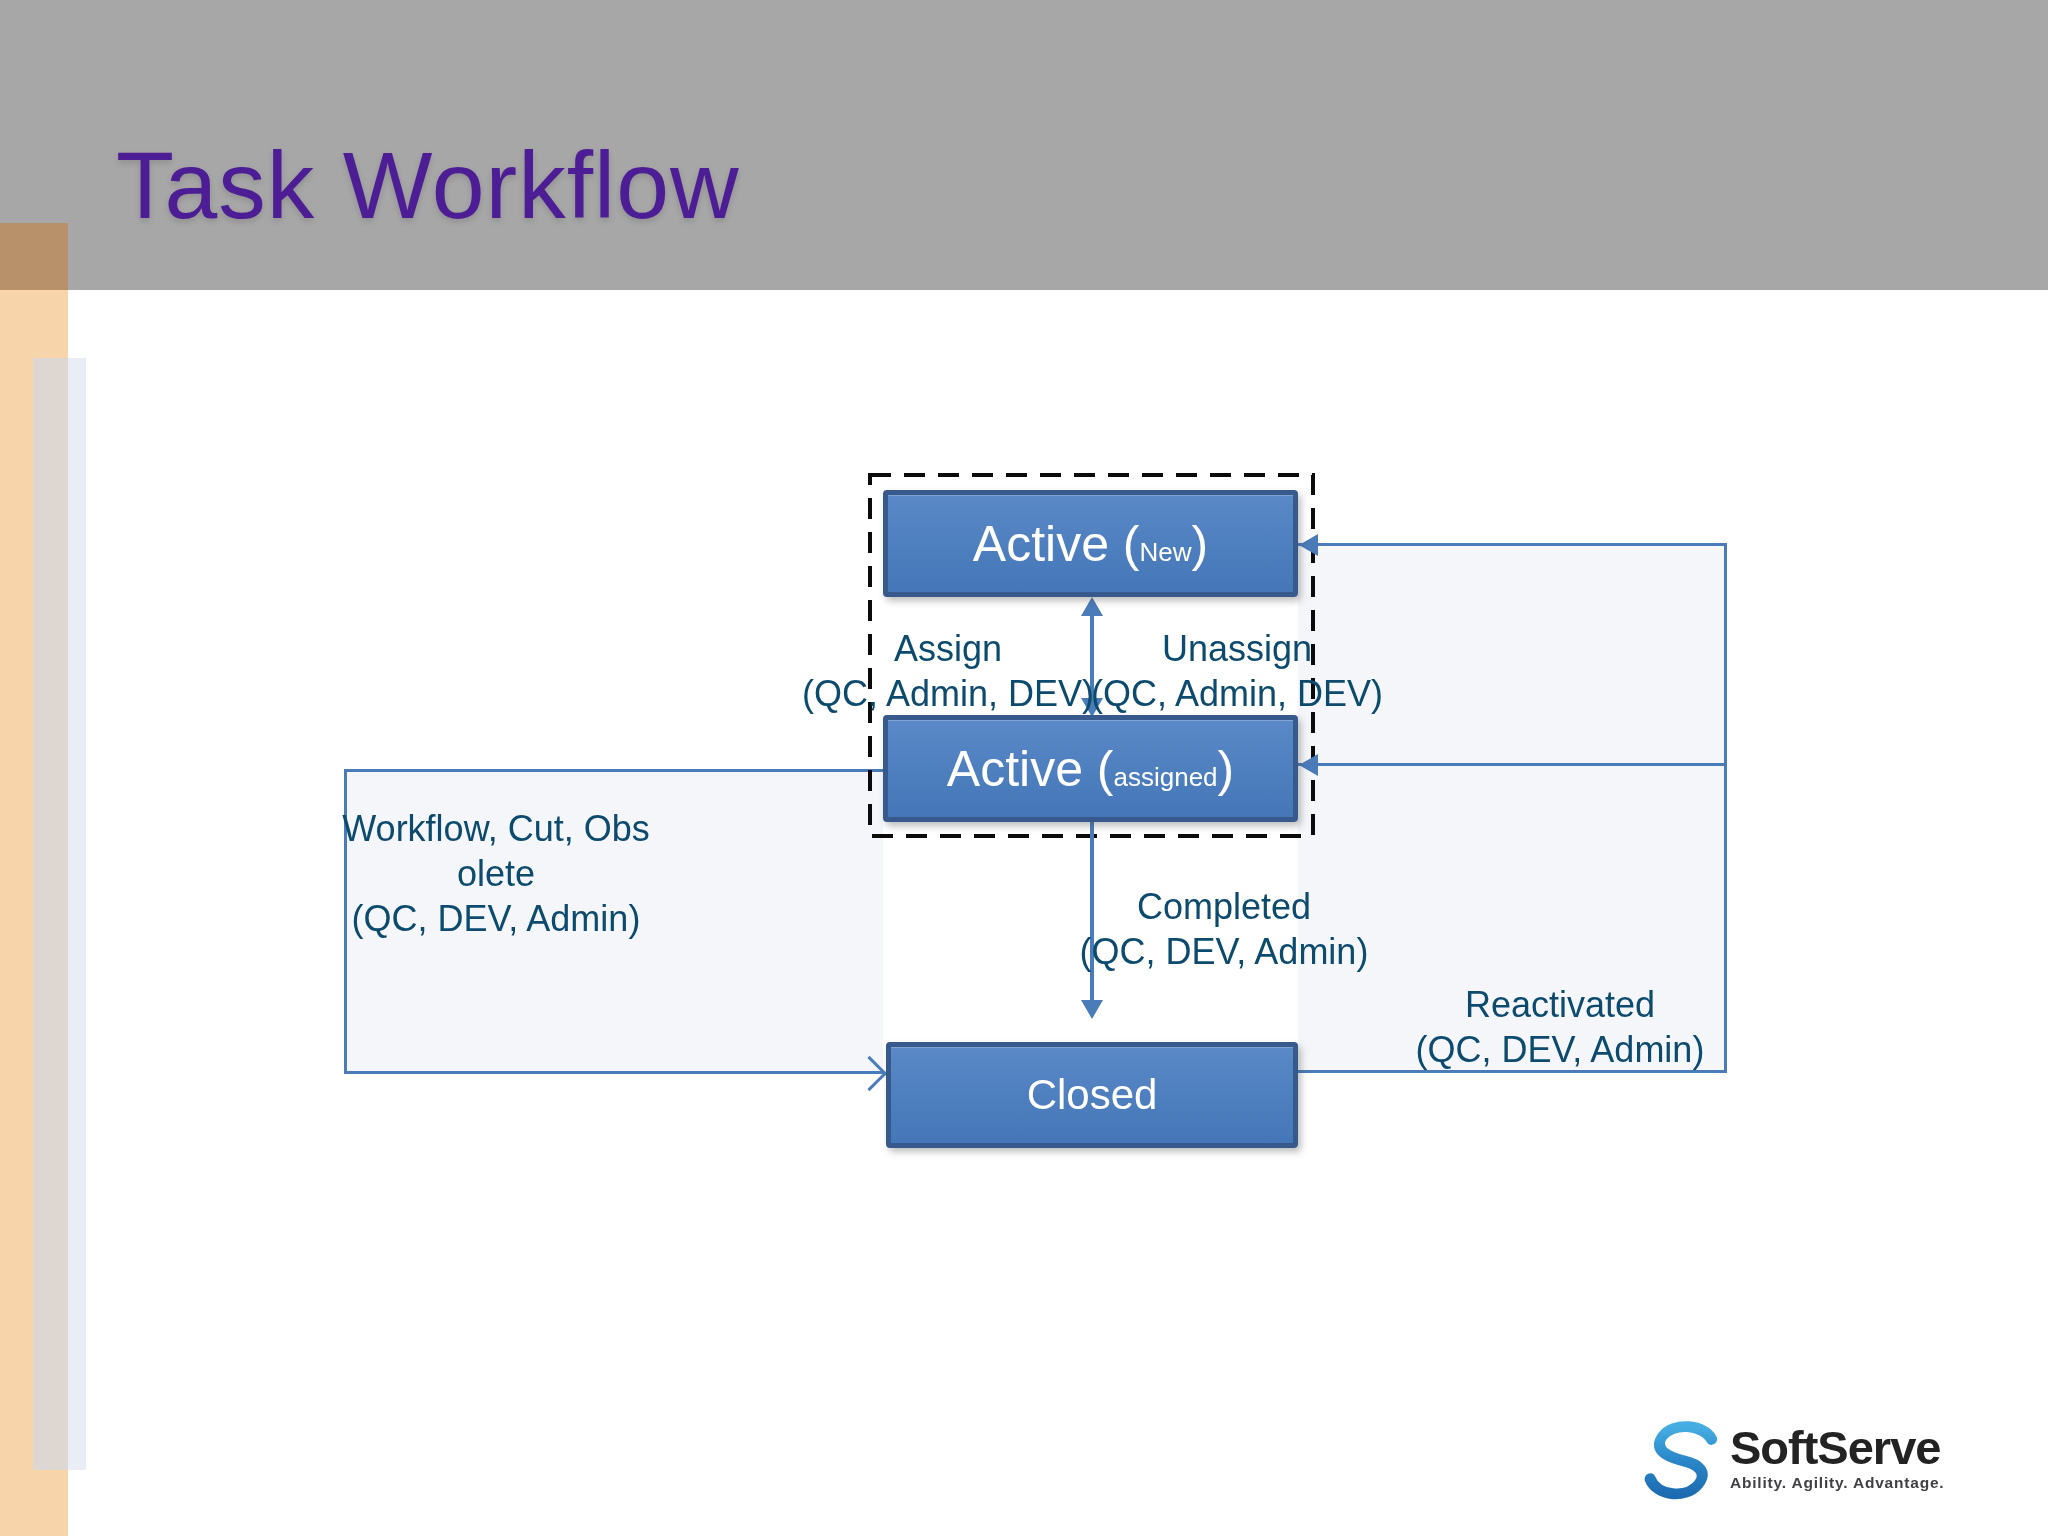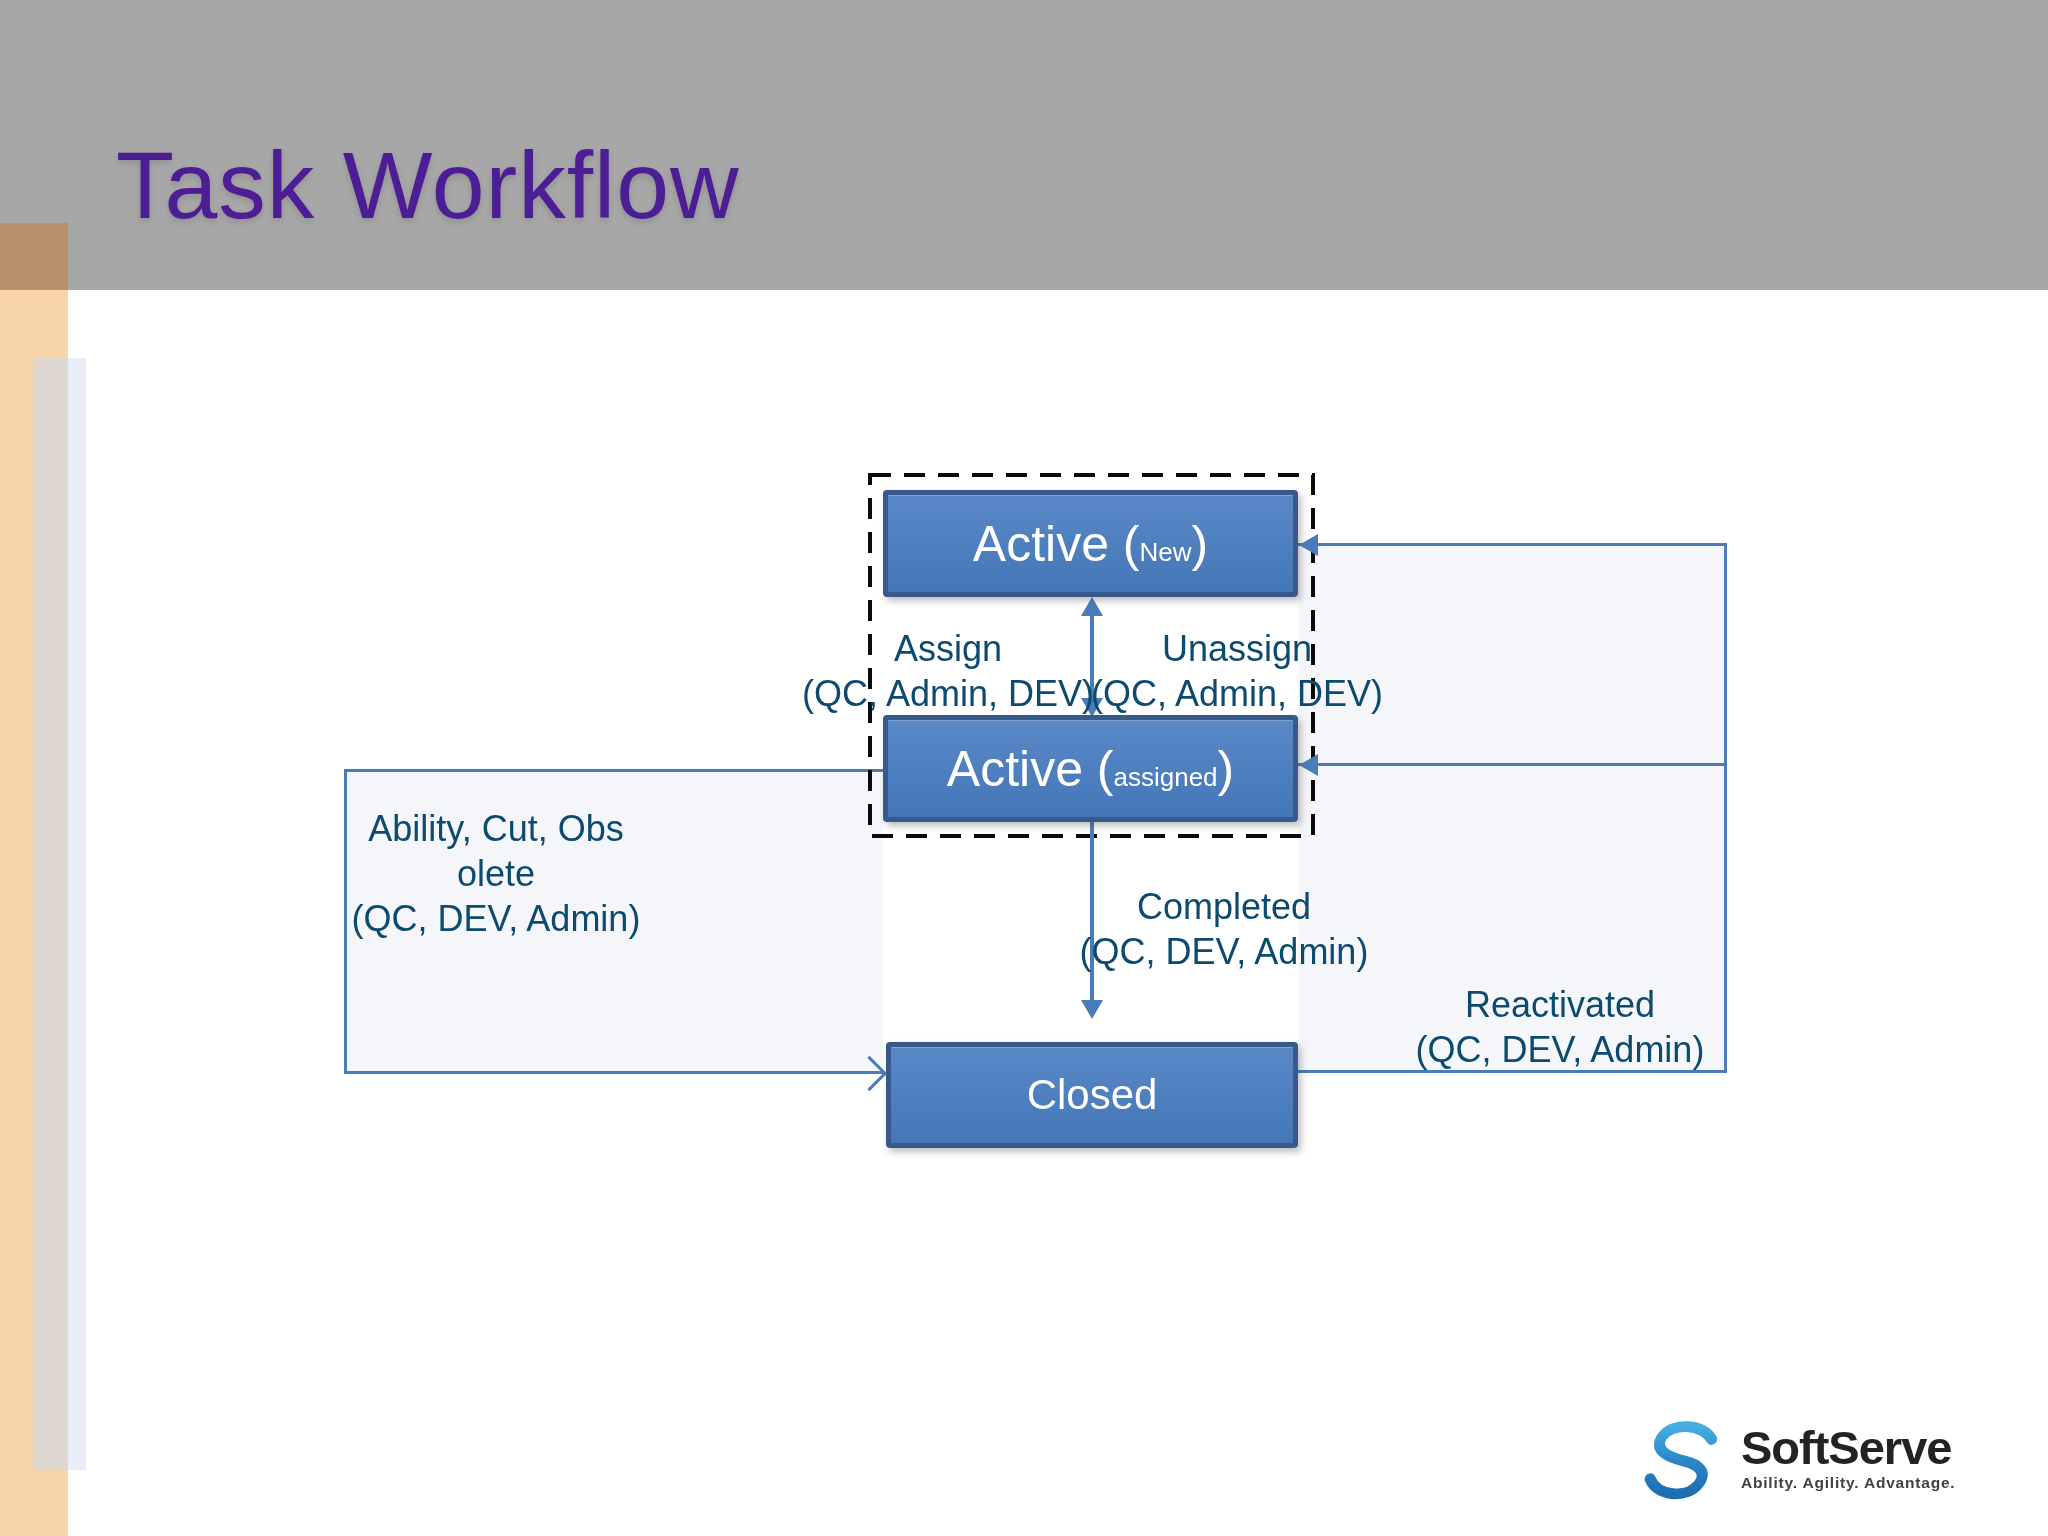--- a/index.html
+++ b/index.html
@@ -62,21 +62,21 @@
   .lbl{font-size:36px;line-height:45px;color:#0c4a6e;text-align:center;transform:translateX(-50%);
        white-space:nowrap;}
   .lbl-assign{left:948px;top:626px;}
   .lbl-unassign{left:1237px;top:626px;}
   .lbl-completed{left:1224px;top:884px;text-align:center;}
   .lbl-deferred{left:496px;top:806px;}
   .lbl-reactivated{left:1560px;top:982px;}
 
   
   .logo{left:1636px;top:1416px;display:flex;align-items:flex-start;}
-  .logo-text{margin-left:17px;padding-top:8px;}
+  .logo-text{margin-left:6px;padding-top:8px;}
   .brand{font-size:47px;font-weight:700;color:#232323;letter-spacing:-1px;line-height:1;}
   .tagline{font-size:15.5px;font-weight:700;color:#414145;letter-spacing:0.8px;margin-top:3px;}
 </style>
 </head>
 <body>
 
 <div class="slide">
 
   <div class="abs header">
     <div class="abs page-title">Task Workflow</div>
@@ -128,21 +128,21 @@
     <div>Unassign</div>
     <div>(QC, Admin, DEV)</div>
   </div>
 
   <div class="abs lbl lbl-completed">
     <div>Completed</div>
     <div>(QC, DEV, Admin)</div>
   </div>
 
   <div class="abs lbl lbl-deferred">
-    <div>Ability, Cut, Obs</div>
+    <div>Workflow, Cut, Obs</div>
     <div>olete</div>
     <div>(QC, DEV, Admin)</div>
   </div>
 
   <div class="abs lbl lbl-reactivated">
     <div>Reactivated</div>
     <div>(QC, DEV, Admin)</div>
   </div>
 
   <div class="abs logo">

